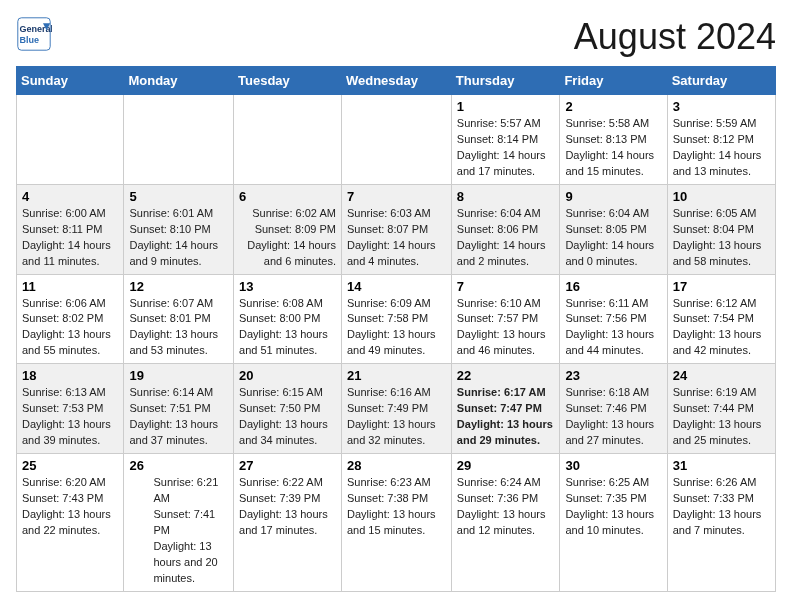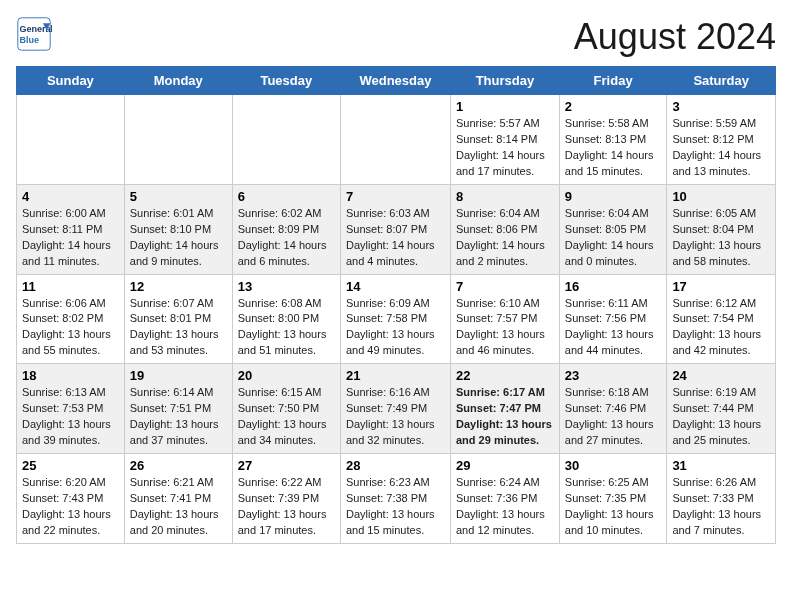--- a/index.html
+++ b/index.html
@@ -41,21 +41,21 @@
       width: 100%;
       border-collapse: collapse;
       font-size: 11px;
     }
     thead tr {
       background-color: #2e6db4;
       color: #fff;
     }
     thead th {
       padding: 6px 4px;
-      text-align: center;
+      text-align: left;
       font-size: 13px;
       font-weight: bold;
       border: 1px solid #2e6db4;
     }
     tbody tr {
       vertical-align: top;
     }
     tbody tr:nth-child(odd) {
       background-color: #ffffff;
     }
@@ -145,21 +145,21 @@
 Daylight: 14 hours and 11 minutes.</div>
         </td>
         <td>
           <span class="day-number">5</span>
           <div class="day-info" style="white-space: pre-line;">Sunrise: 6:01 AM
 Sunset: 8:10 PM
 Daylight: 14 hours and 9 minutes.</div>
         </td>
         <td>
           <span class="day-number">6</span>
-          <div class="day-info" style="white-space: pre-line;">Sunrise: 6:02 AM
+          <div class="day-info" style="white-space: pre-line; text-align: right;">Sunrise: 6:02 AM
 Sunset: 8:09 PM
 Daylight: 14 hours and 6 minutes.</div>
         </td>
         <td>
           <span class="day-number">7</span>
           <div class="day-info" style="white-space: pre-line;">Sunrise: 6:03 AM
 Sunset: 8:07 PM
 Daylight: 14 hours and 4 minutes.</div>
         </td>
         <td>
@@ -271,21 +271,21 @@
       </tr>
       <tr>
         <td>
           <span class="day-number">25</span>
           <div class="day-info" style="white-space: pre-line;">Sunrise: 6:20 AM
 Sunset: 7:43 PM
 Daylight: 13 hours and 22 minutes.</div>
         </td>
         <td>
           <span class="day-number">26</span>
-          <div class="day-info" style="white-space: pre-line;">Sunrise: 6:21 AM
+          <div class="day-info" style="white-space: pre-line; margin-left: 24px;">Sunrise: 6:21 AM
 Sunset: 7:41 PM
 Daylight: 13 hours and 20 minutes.</div>
         </td>
         <td>
           <span class="day-number">27</span>
           <div class="day-info" style="white-space: pre-line;">Sunrise: 6:22 AM
 Sunset: 7:39 PM
 Daylight: 13 hours and 17 minutes.</div>
         </td>
         <td>

